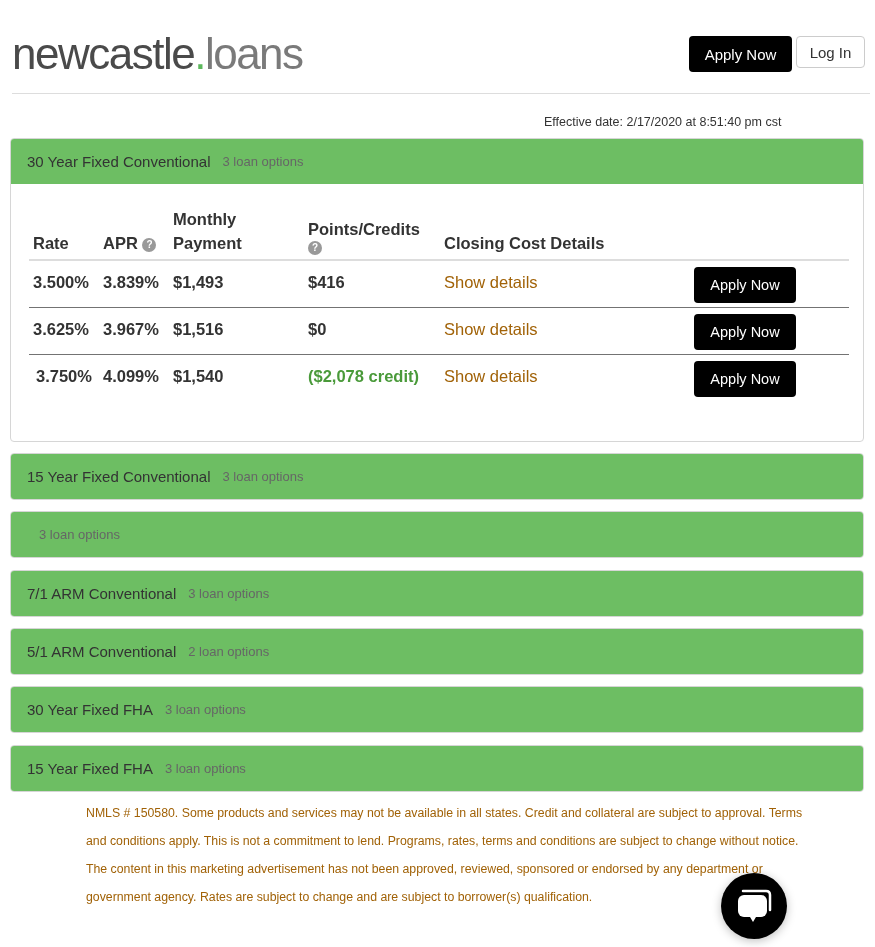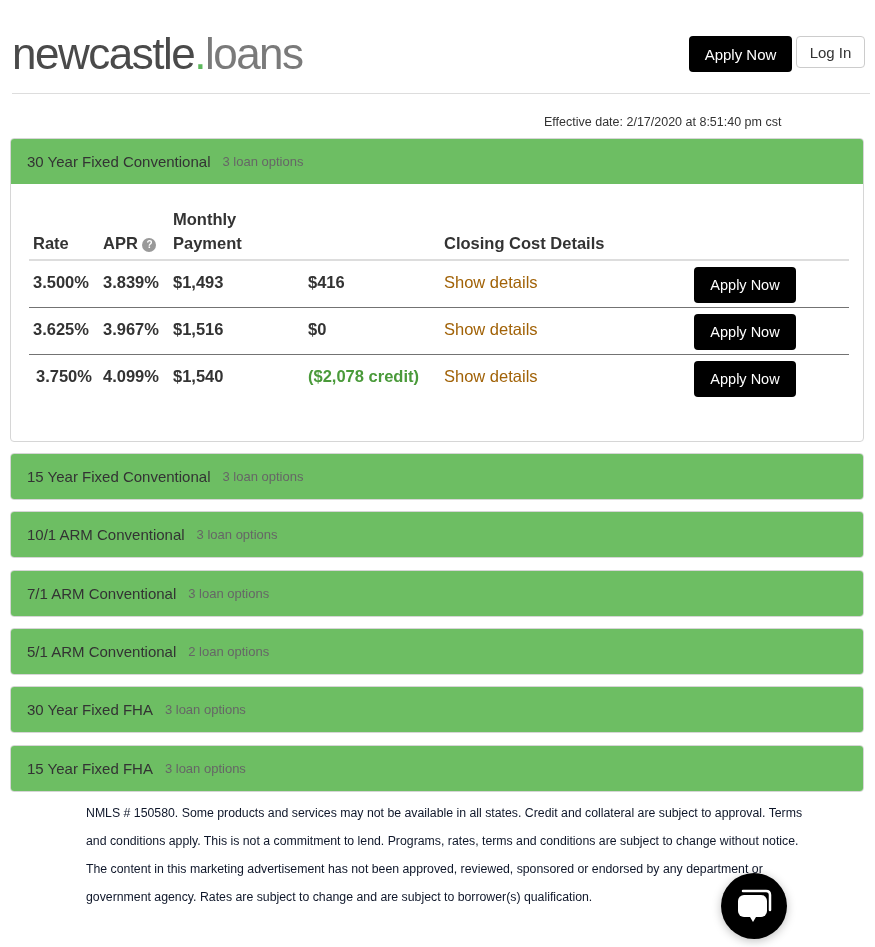--- a/index.html
+++ b/index.html
@@ -26,21 +26,21 @@
   .thead { position: relative; height: 62px; border-bottom: 2px solid #ddd; font-weight: bold; font-size: 16.5px; color: #333; }
   .th { position: absolute; line-height: 24px; }
   .help-icon { display: inline-block; width: 14px; height: 14px; border-radius: 50%; background: #999; color: #fff; font-size: 10px; line-height: 14px; text-align: center; vertical-align: middle; font-weight: bold; }
   .trow { position: relative; height: 47px; border-bottom: 1px solid #737373; font-size: 16.5px; font-weight: bold; color: #333; }
   .trow:last-child { border-bottom: none; }
   .td { position: absolute; top: 12px; }
   .credit { color: #4a9a3a; }
   .show-link { color: #a16207; font-weight: normal; text-decoration: none; cursor: pointer; }
   .row-apply { position: absolute; left: 665px; top: 6px; width: 102px; height: 36px; background: #000; color: #fff; border: none; border-radius: 4px; font-size: 14.5px; font-family: "Liberation Sans", sans-serif; cursor: pointer; }
 
-  .disclaimer { position: absolute; left: 86px; top: 799px; width: 720px; font-size: 12.3px; line-height: 28px; color: #0f172a; }
+  .disclaimer { position: absolute; left: 86px; top: 799px; width: 720px; font-size: 12.3px; line-height: 28px; color: #a16207; }
 
   .chat-btn { position: absolute; left: 721px; top: 873px; width: 66px; height: 66px; border-radius: 50%; background: #000; box-shadow: 0 2px 10px rgba(0,0,0,0.25); cursor: pointer; }
   .chat-btn svg { position: absolute; left: 14px; top: 15px; }
 </style>
 </head>
 <body>
 
 <div class="header">
   <div class="logo">
     <span class="p1">newcastle</span><span class="dot">.</span><span class="p2">loans</span>
@@ -60,20 +60,24 @@
   <div class="table">
     <div class="thead">
       <div class="th" style="left:4px;top:32px;">Rate</div>
       <div class="th" style="left:74px;top:32px;">
         <span>APR</span>
         <span class="help-icon">?</span>
       </div>
       <div class="th" style="left:144px;top:8px;">
         <div>Monthly</div>
         <div>Payment</div>
+      </div>
+      <div class="th" style="left:279px;top:18px;">
+        <div>Points/Credits</div>
+        <div style="line-height:14px;margin-top:-2px;"><span class="help-icon">?</span></div>
       </div>
       <div class="th" style="left:415px;top:32px;">Closing Cost Details</div>
     </div>
 
     <div class="trow">
       <span class="td" style="left:4px;">3.500%</span>
       <span class="td" style="left:74px;">3.839%</span>
       <span class="td" style="left:144px;">$1,493</span>
       <span class="td" style="left:279px;">$416</span>
       <a class="td show-link" style="left:415px;">Show details</a>
@@ -99,21 +103,20 @@
 </div>
 
 <div class="panel" style="top:453px;height:47px;">
   <div class="panel-head">
     <span class="panel-title">15 Year Fixed Conventional</span>
     <span class="panel-count">3 loan options</span>
   </div>
 </div>
 <div class="panel" style="top:511px;height:47px;">
   <div class="panel-head">
-    <span class="panel-title">10/1 ARM Conventional</span>
     <span class="panel-count">3 loan options</span>
   </div>
 </div>
 <div class="panel" style="top:570px;height:47px;">
   <div class="panel-head">
     <span class="panel-title">7/1 ARM Conventional</span>
     <span class="panel-count">3 loan options</span>
   </div>
 </div>
 <div class="panel" style="top:628px;height:47px;">

